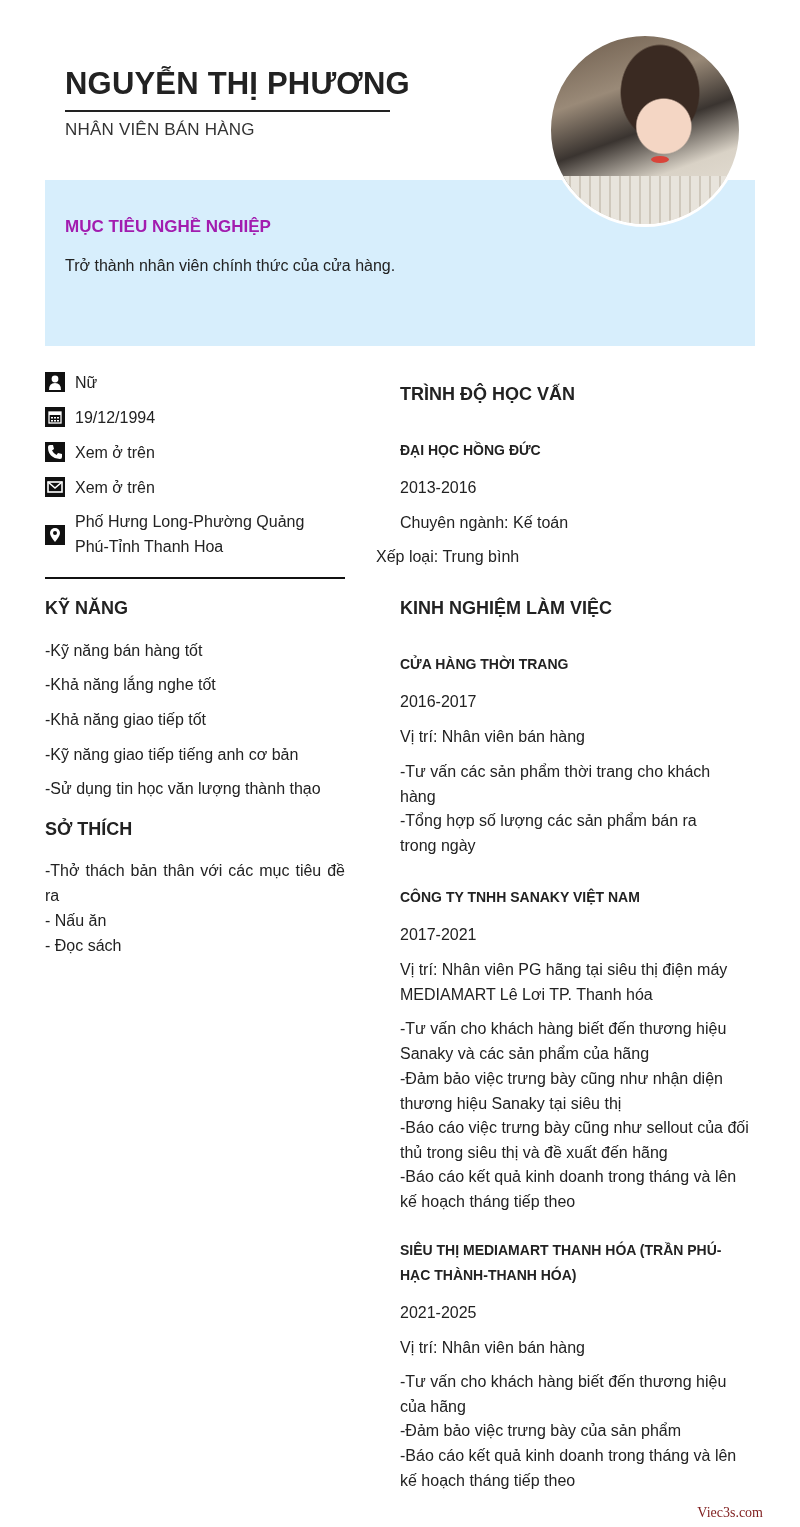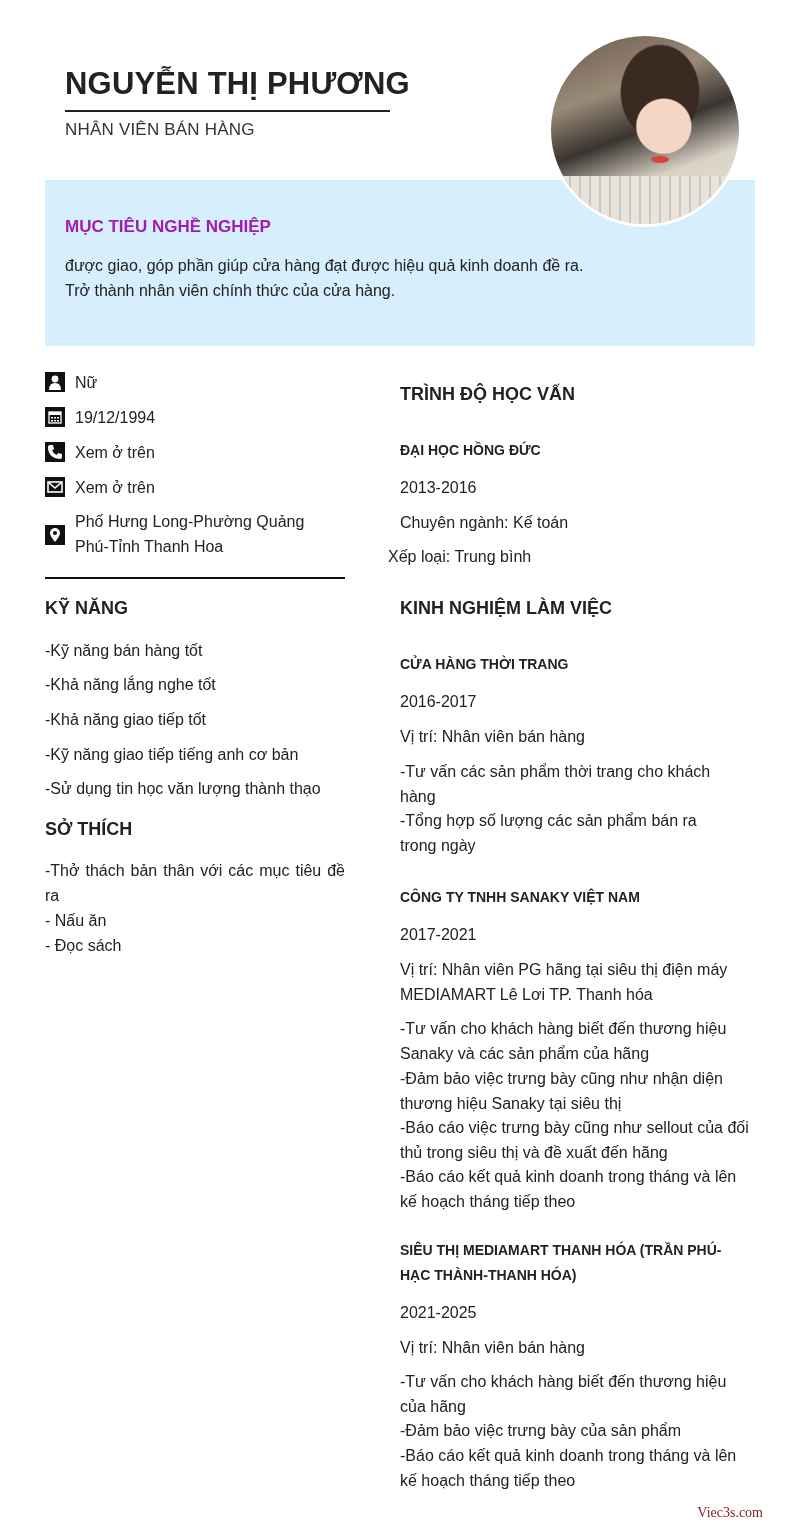--- a/index.html
+++ b/index.html
@@ -65,21 +65,20 @@
 <div class="title">NHÂN VIÊN BÁN HÀNG</div>
 
 <div class="avatar">
   <div class="shirt"></div>
   <div class="lips"></div>
 </div>
 
 <div class="objective">
   <div class="h">MỤC TIÊU NGHỀ NGHIỆP</div>
   <div class="p">
-    <div>được giao, góp phần giúp cửa hàng đạt được hiệu quả kinh doanh đề ra.</div>
     <div>Trở thành nhân viên chính thức của cửa hàng.</div>
   </div>
 </div>
 
 <div class="info">
   <div class="info-row" style="top:2px">
     <span class="ico">
       <svg width="16" height="16" viewBox="0 0 16 16">
           <circle cx="8" cy="5" r="3.4" fill="#fff"></circle>
           <path d="M2 16 Q2 9 8 9 Q14 9 14 16 Z" fill="#fff"></path>
@@ -140,21 +139,21 @@
 
 <div class="sec-h" style="left:45px; top:819px">SỞ THÍCH</div>
 <div class="line justify" style="left:45px; top:858px; width:300px">-Thở thách bản thân với các mục tiêu đề ra</div>
 <div class="line" style="left:45px; top:908px">- Nấu ăn</div>
 <div class="line" style="left:45px; top:933px">- Đọc sách</div>
 
 <div class="sec-h" style="left:400px; top:384px">TRÌNH ĐỘ HỌC VẤN</div>
 <div class="sub-h" style="left:400px; top:438px">ĐẠI HỌC HỒNG ĐỨC</div>
 <div class="line" style="left:400px; top:475px">2013-2016</div>
 <div class="line" style="left:400px; top:510px">Chuyên ngành: Kế toán</div>
-<div class="line" style="left:388px; top:544px">Xếp loại: Trung bình</div>
+<div class="line" style="left:376px; top:544px">Xếp loại: Trung bình</div>
 
 <div class="sec-h" style="left:400px; top:598px">KINH NGHIỆM LÀM VIỆC</div>
 
 <div class="sub-h" style="left:400px; top:652px">CỬA HÀNG THỜI TRANG</div>
 <div class="line" style="left:400px; top:689px">2016-2017</div>
 <div class="line" style="left:400px; top:724px">Vị trí: Nhân viên bán hàng</div>
 <div class="line" style="left:400px; top:759px; width:350px">-Tư vấn các sản phẩm thời trang cho khách hàng</div>
 <div class="line" style="left:400px; top:808px; width:330px">-Tổng hợp số lượng các sản phẩm bán ra trong ngày</div>
 
 <div class="sub-h" style="left:400px; top:885px">CÔNG TY TNHH SANAKY VIỆT NAM</div>

